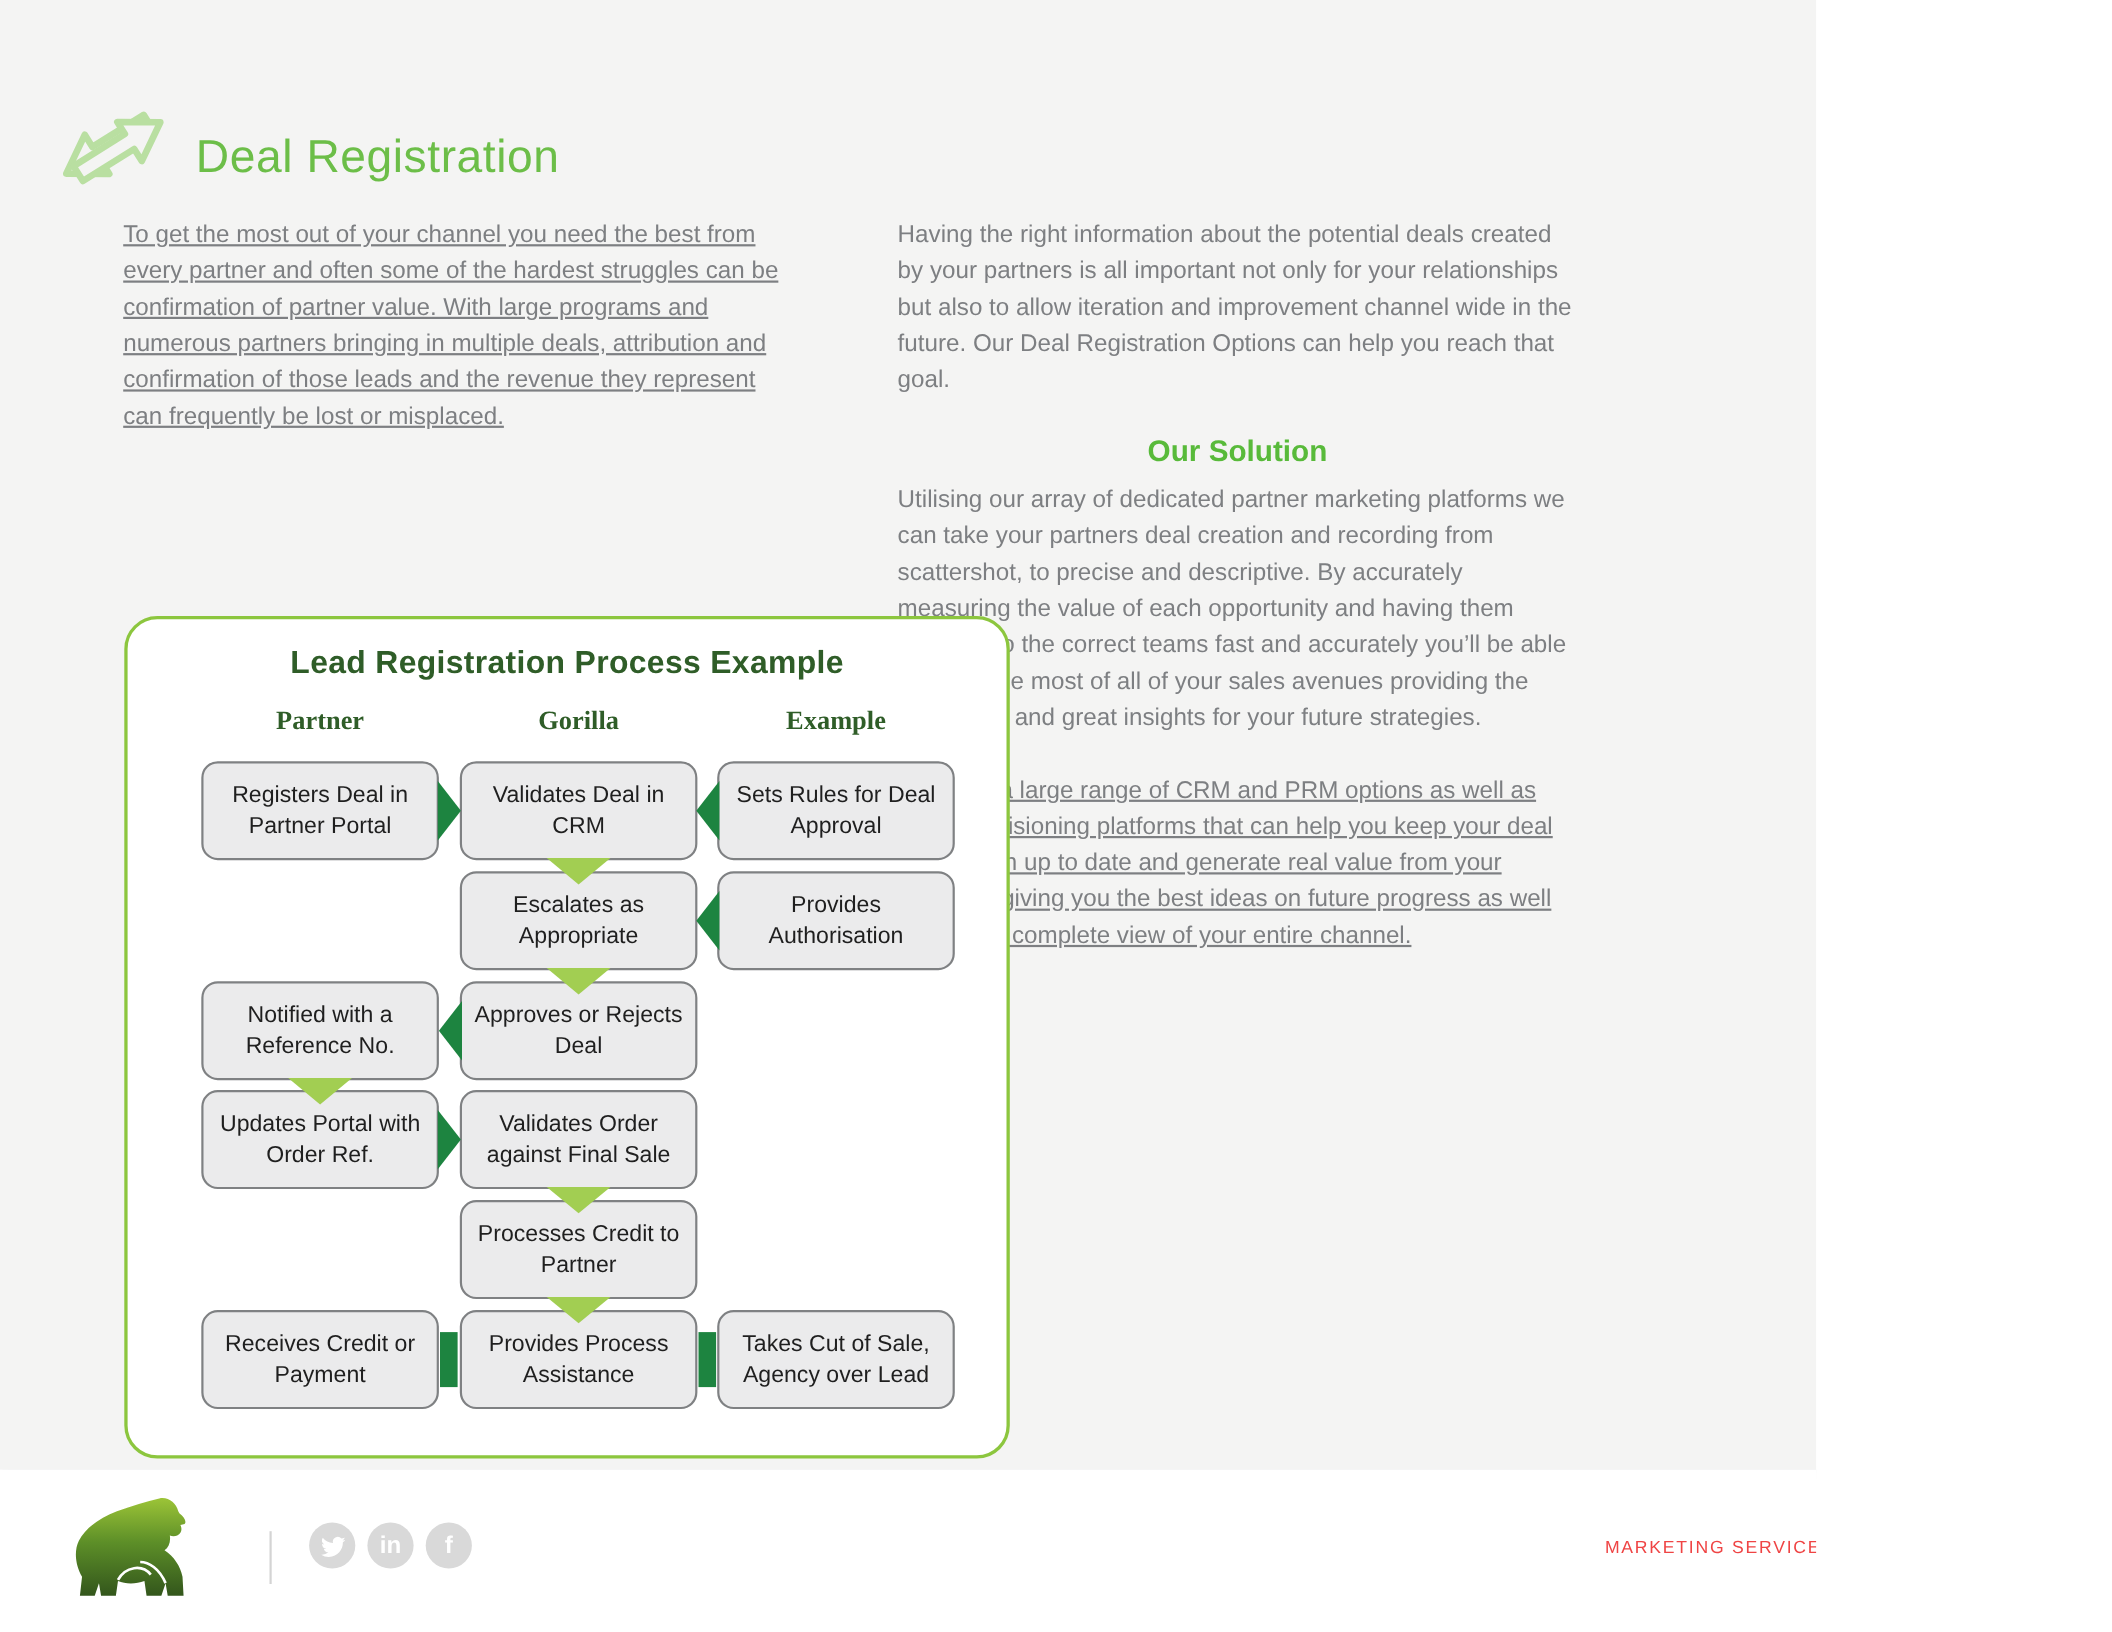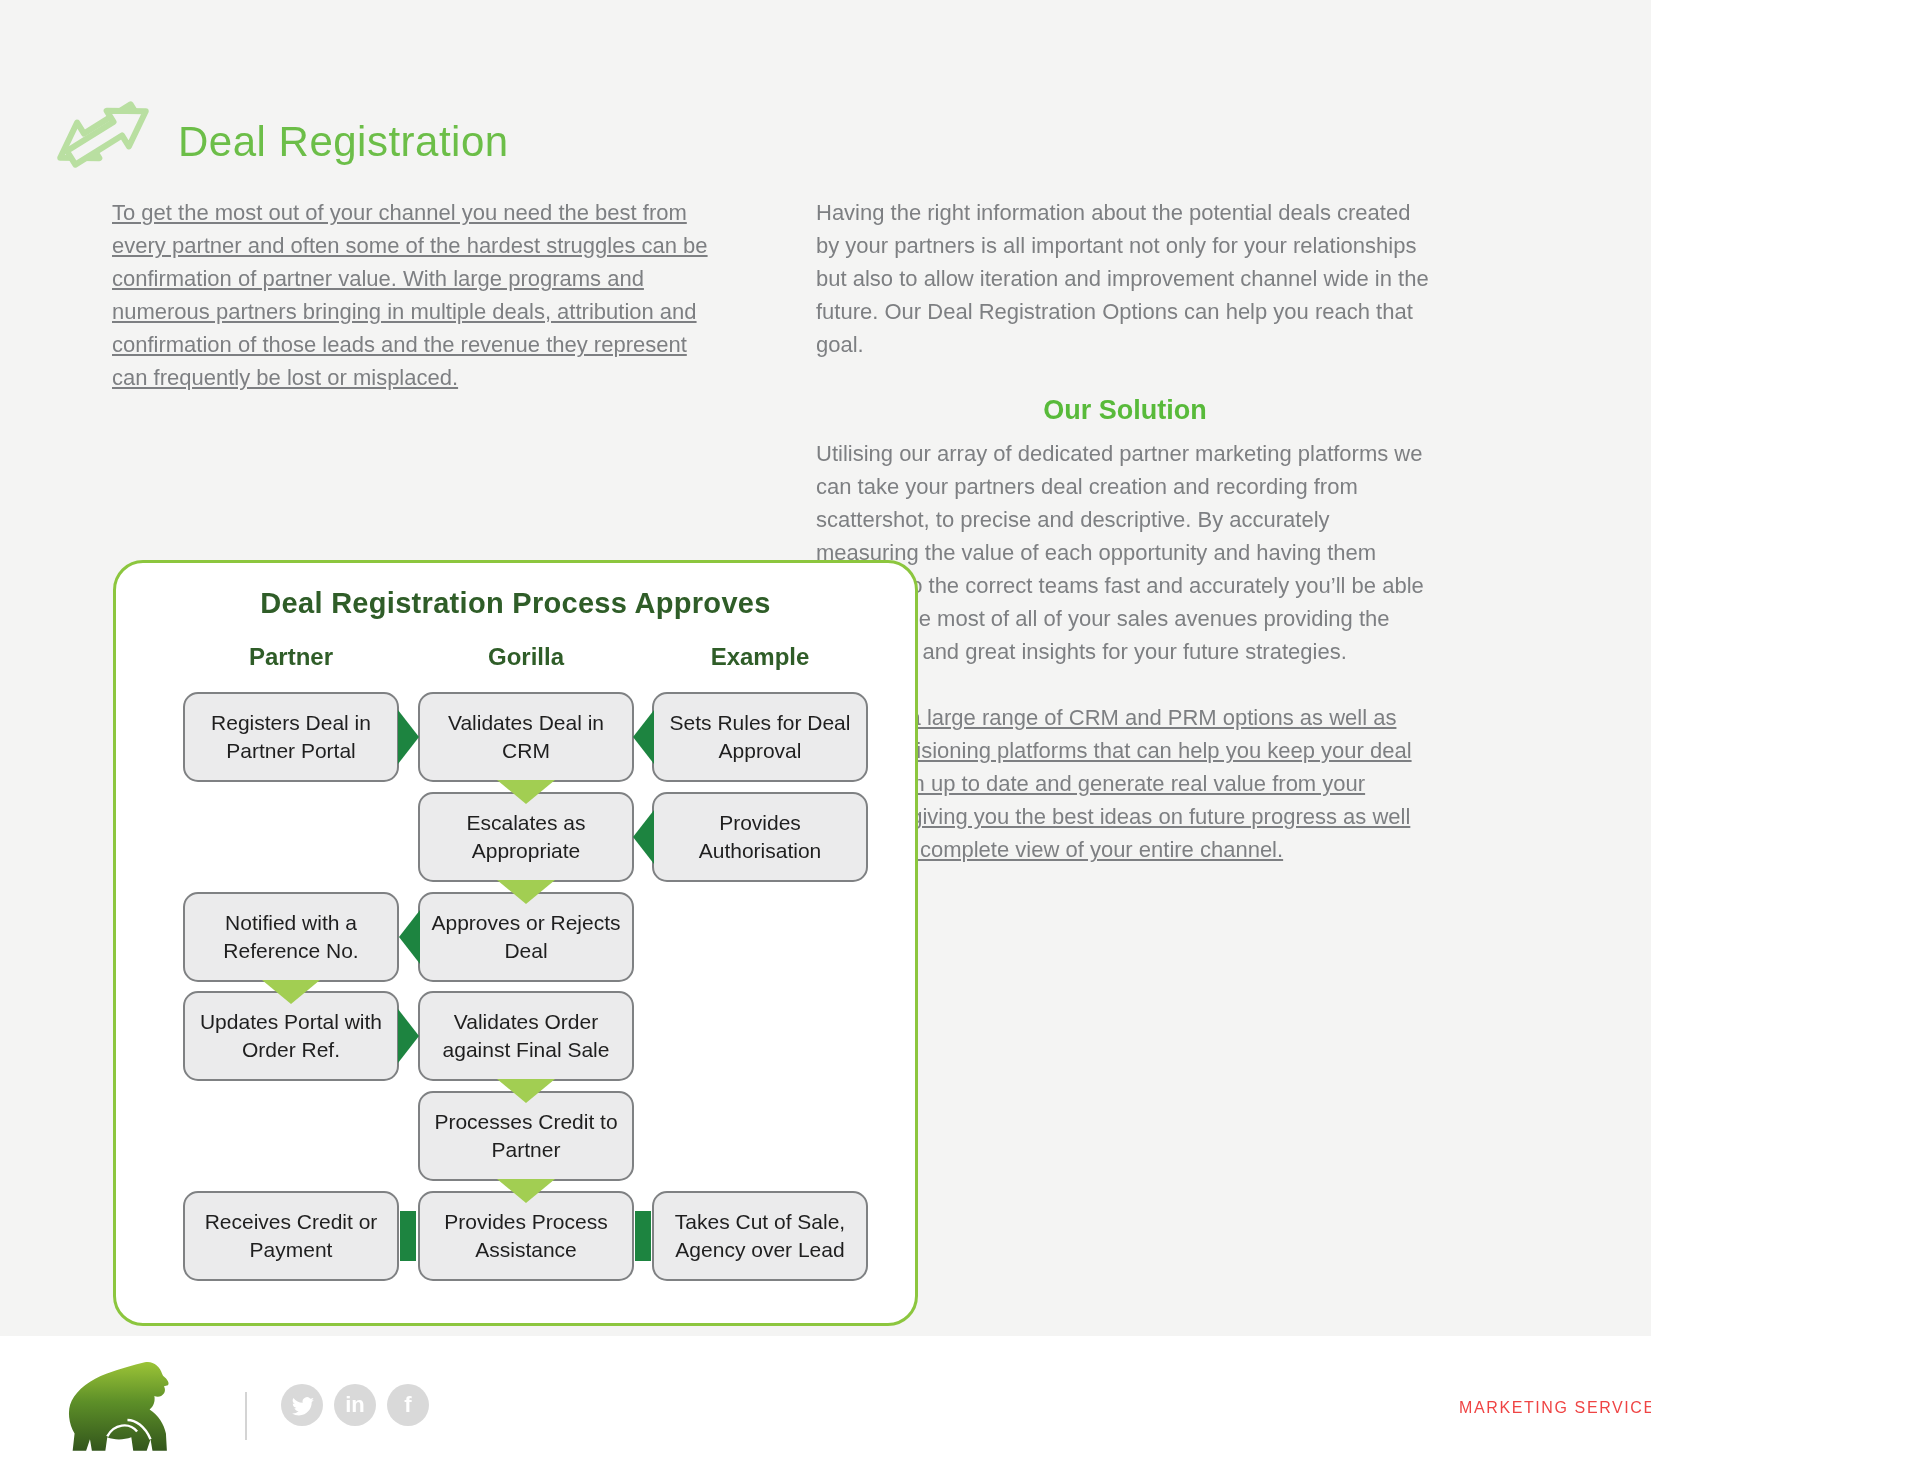--- a/index.html
+++ b/index.html
@@ -23,21 +23,21 @@
   .col p.tight{margin-bottom:0;text-decoration:underline;}
   h3.solution-heading{margin:3px 0 10px 0;font-size:27px;font-weight:700;color:#58ba3a;text-align:center;}
   .colon-line{margin:0;}
 
   
   #flowchart{position:absolute;left:113px;top:560px;width:805px;height:766px;background:#ffffff;
              border:3px solid #8cc63e;border-radius:30px;box-sizing:border-box;}
   .flow-title{position:absolute;left:0;top:24px;width:100%;text-align:center;margin:0;
               font-size:29px;font-weight:700;color:#2f5d28;letter-spacing:.3px;}
   .flow-col-header{position:absolute;top:80px;width:216px;text-align:center;
-                   font-size:24px;font-weight:700;color:#2f5d28;}
+                   font-size:24px;font-weight:700;color:#2f5d28;font-family:Liberation Serif, serif;}
   .hP{left:67px}.hG{left:302px}.hV{left:536px}
 
   .fb{position:absolute;width:216px;height:90px;background:#ebebec;border:2px solid #7f8183;
       border-radius:15px;box-sizing:border-box;display:flex;align-items:center;justify-content:center;
       text-align:center;font-size:21px;line-height:28px;color:#1f1f1f;padding:4px 8px;}
   .cP{left:67px}.cG{left:302px}.cV{left:536px}
   .r1{top:129px}.r2{top:229px}.r3{top:329px}.r4{top:428px}.r5{top:528px}.r6{top:628px}
 
   
   .tri{position:absolute;width:0;height:0;}
@@ -84,21 +84,21 @@
 
     <div class="col col-right">
       <p>Having the right information about the potential deals created by your partners is all important not only for your relationships but also to allow iteration and improvement channel wide in the future. Our Deal Registration Options can help you reach that goal.</p>
       <h3 class="solution-heading">Our Solution</h3>
       <p>Utilising our array of dedicated partner marketing platforms we can take your partners deal creation and recording from scattershot, to precise and descriptive. By accurately measuring the value of each opportunity and having them supplied to the correct teams fast and accurately you’ll be able to make the most of all of your sales avenues providing the best value and great insights for your future strategies.</p>
       <p class="tight">We have a large range of CRM and PRM options as well as sales provisioning platforms that can help you keep your deal registration up to date and generate real value from your program, giving you the best ideas on future progress as well as a more complete view of your entire channel.</p>
       <p class="colon-line">:</p>
     </div>
 
     <div id="flowchart">
-      <h2 class="flow-title">Deal Registration Process Approves</h2>
+      <h2 class="flow-title">Lead Registration Process Example</h2>
 
       <div class="flow-col-header hP">Partner</div>
       <div class="flow-col-header hG">Gorilla</div>
       <div class="flow-col-header hV">Example</div>
 
       <div class="fb cG r1">
           <span>Validates Deal in CRM</span>
         </div>
       <div class="fb cP r1">
           <span>Registers Deal in Partner Portal</span>

